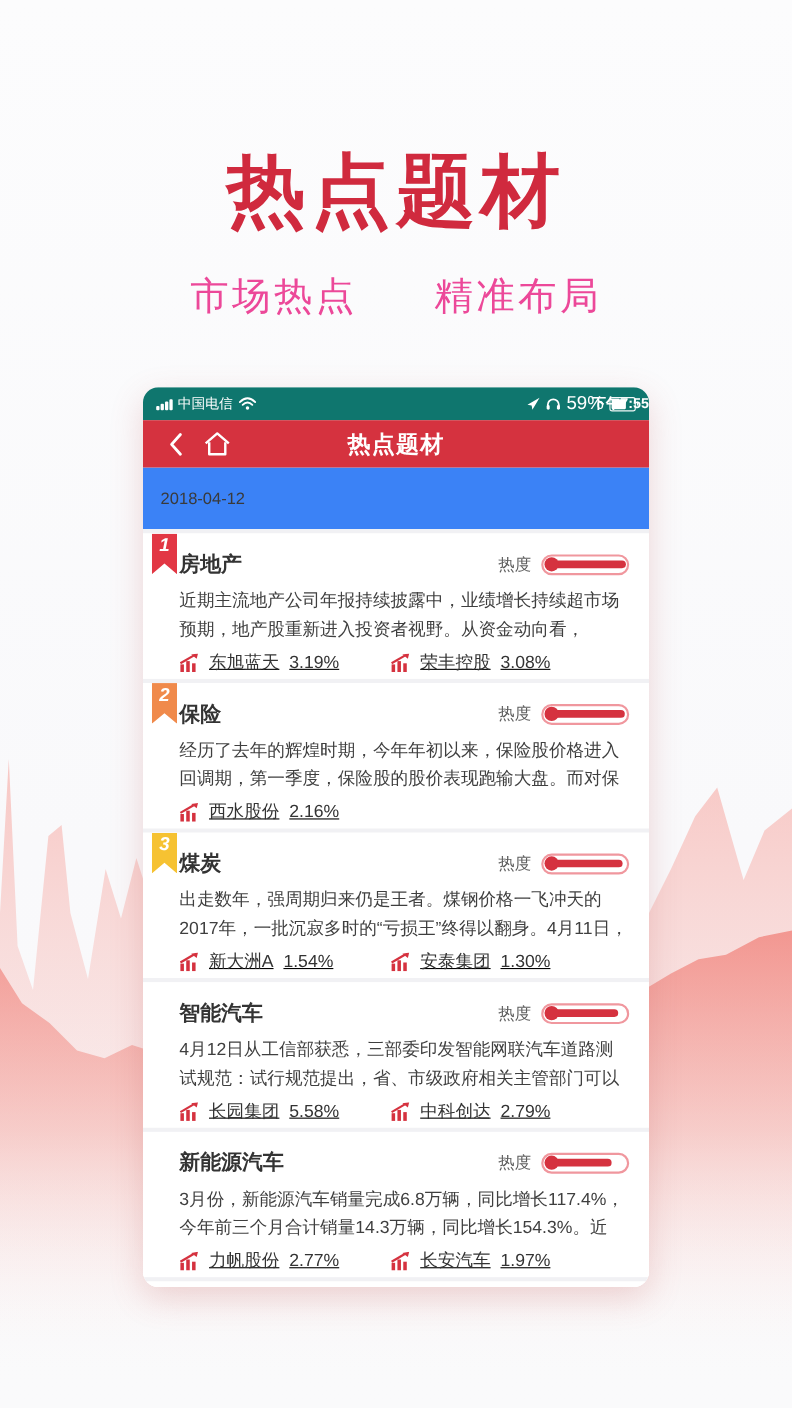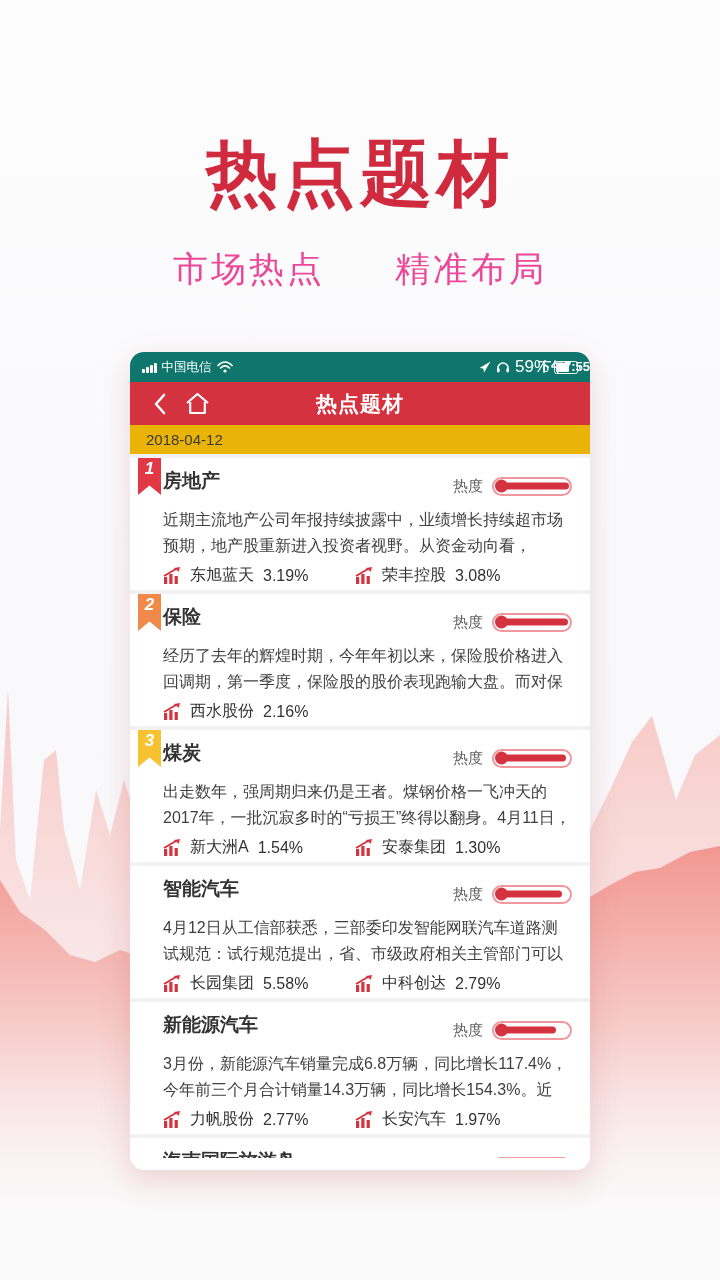--- a/index.html
+++ b/index.html
@@ -46,44 +46,44 @@
   .battery:after{content:"";position:absolute;right:-3px;top:3px;width:1.5px;height:4px;
     background:rgba(255,255,255,.95);border-radius:0 1px 1px 0;}
   
   .navbar{height:43px;background:#d5323f;display:flex;align-items:center;
     position:relative;padding:0 14px;}
   .nav-title{position:absolute;left:0;right:0;text-align:center;color:#fff;
     font-size:21px;font-weight:bold;letter-spacing:1px;}
   .nav-btn{display:flex;align-items:center;justify-content:center;width:30px;height:34px;z-index:1;}
   
   .content{background:#fff;}
-  .date-row{height:29px;display:flex;align-items:center;padding-left:16px;
-    font-size:15px;color:#3a3a3a;background:#eab308;}
+  .date-row{height:56px;display:flex;align-items:center;padding-left:16px;
+    font-size:15px;color:#3a3a3a;background:#3b82f6;}
   .gap{height:4px;background:#f1f1f4;}
   .card{background:#fff;position:relative;height:132px;overflow:hidden;}
   .card.partial{height:20px;}
   .badge{
     position:absolute;left:8px;top:0;width:23px;height:37px;
     clip-path:polygon(0 0,100% 0,100% 100%,50% 74%,0 100%);
     color:#fff;font-size:17px;font-weight:bold;font-style:italic;
     display:flex;justify-content:center;padding-top:1px;box-sizing:border-box;
   }
-  .card-header{display:flex;padding:10px 18px 0 33px;height:36px;box-sizing:content-box;}
+  .card-header{display:flex;align-items:center;padding:10px 18px 0 33px;height:36px;box-sizing:content-box;}
   .topic-name{font-size:19px;font-weight:bold;color:#333;}
   .heat{margin-left:auto;display:flex;align-items:center;gap:9px;}
   .heat-label{font-size:15px;color:#5d5d5d;}
   .thermo{position:relative;width:80px;height:19px;border:2px solid #f0979e;
     border-radius:10px;box-sizing:border-box;display:inline-block;background:#fff;}
   .thermo-fill{position:absolute;left:2px;top:50%;transform:translateY(-50%);
     height:7px;border-radius:4px;background:#d5323f;}
   .thermo-bulb{position:absolute;left:1px;top:50%;transform:translateY(-50%);
     width:13px;height:13px;border-radius:50%;background:#d5323f;}
   .desc{margin:3px 18px 0 33px;font-size:16px;color:#3f3f3f;line-height:26px;
     height:52px;overflow:hidden;}
-  .stocks{display:flex;align-items:center;margin:6px 18px 0 33px;}
+  .stocks{display:flex;align-items:center;margin:6px 18px 0 33px;text-decoration:underline;}
   .stock{display:flex;align-items:center;gap:9px;}
   .stock:first-child{width:192px;}
   .stock-name,.stock-pct{font-size:16px;color:#333;}
 </style>
 </head>
 <body>
 
 <svg class="bg-svg" viewBox="0 0 720 1280" preserveAspectRatio="none">
   <defs>
     <linearGradient id="gBack" gradientUnits="userSpaceOnUse" x1="0" y1="700" x2="0" y2="1230">

